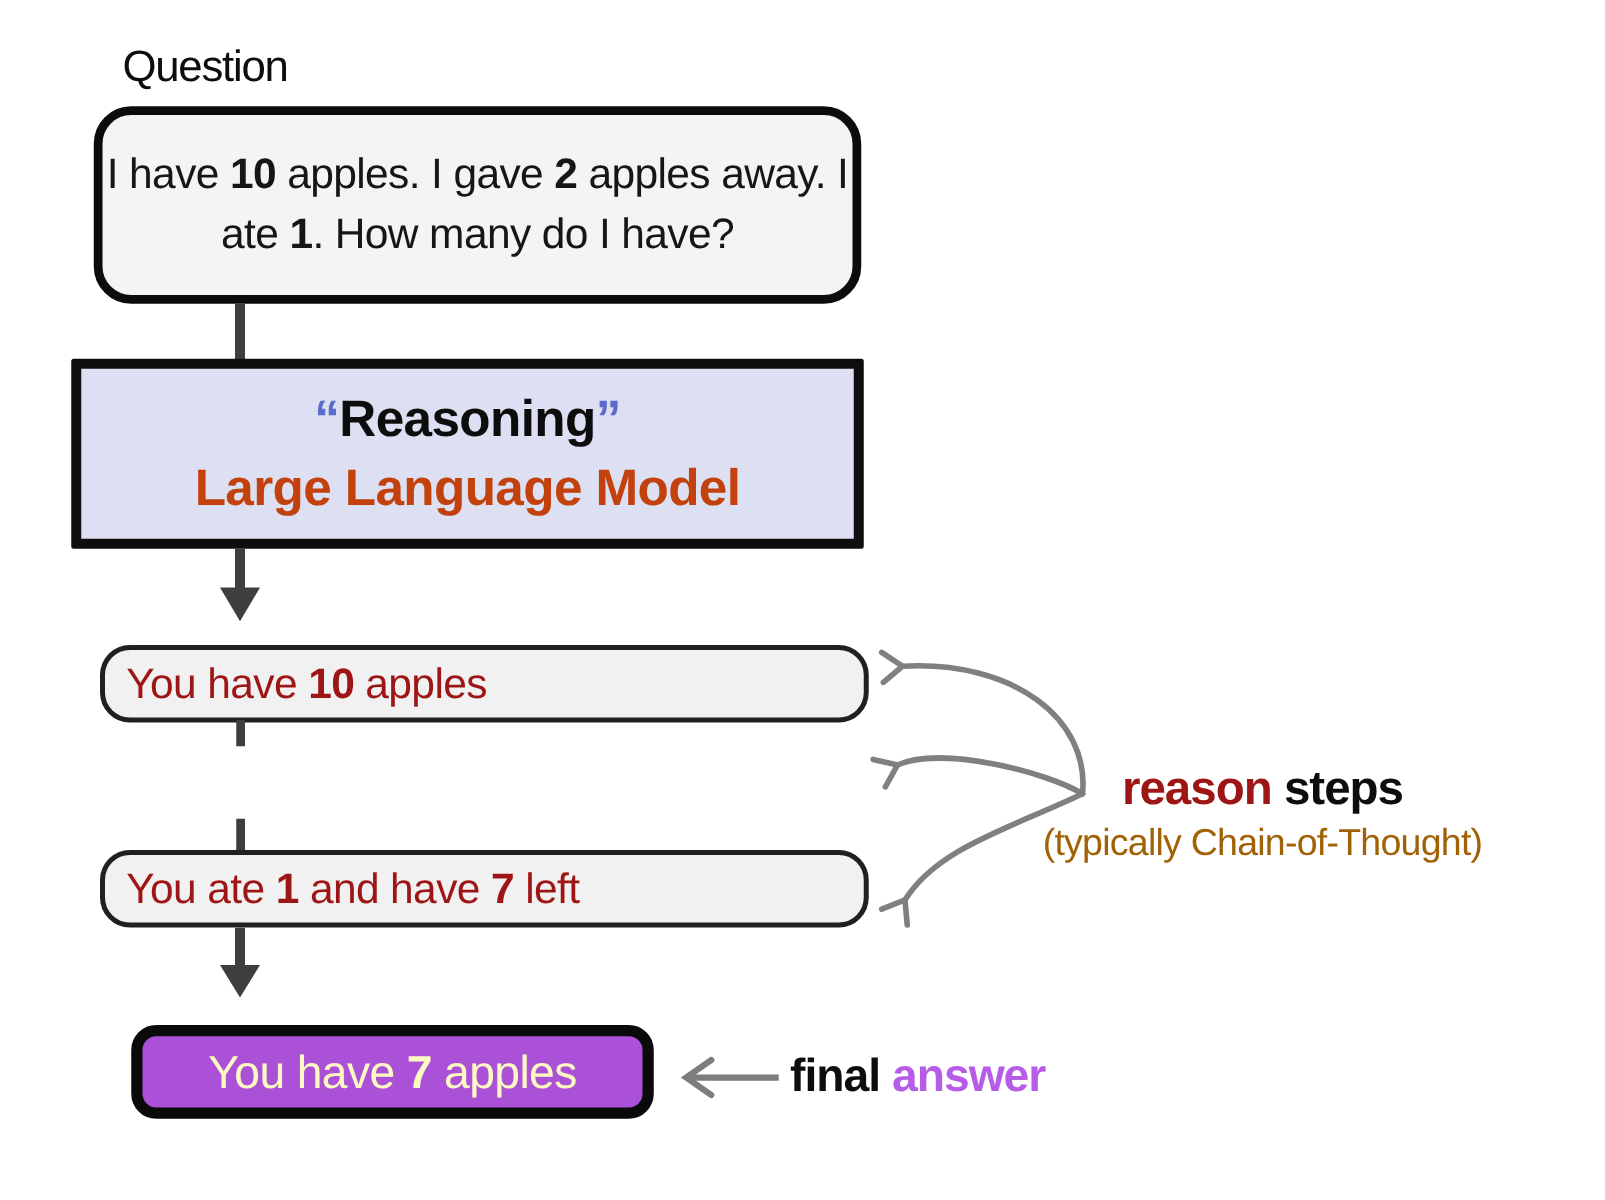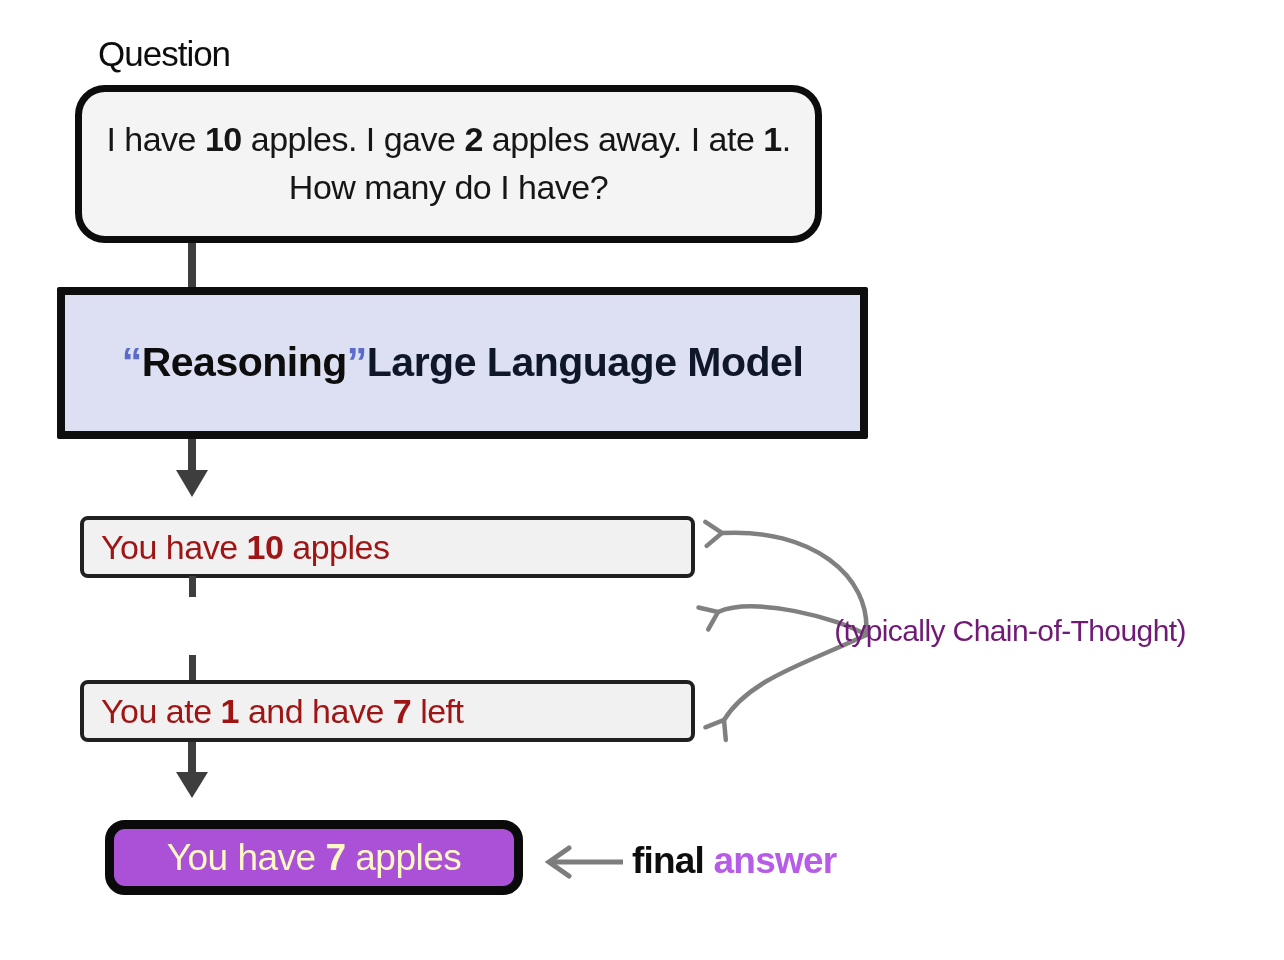--- a/index.html
+++ b/index.html
@@ -6,83 +6,83 @@
   .canvas{
     position:relative;width:1284px;height:960px;background:#ffffff;overflow:hidden;
     font-family:"Liberation Sans",sans-serif;color:#111;
   }
   .abs{position:absolute;box-sizing:border-box;}
 
   .question-label{
     left:98px;top:34px;font-size:35px;font-weight:normal;letter-spacing:-1px;color:#0d0d0d;
   }
   .question-box{
-    left:75px;top:85px;width:747px;height:158px;
+    left:75px;top:85px;width:614px;height:158px;
     background:#f4f4f4;border:7px solid #0c0c0c;border-radius:30px;
     display:flex;align-items:center;justify-content:center;
   }
   .question-text{
     width:100%;text-align:center;font-size:34px;line-height:1.4;letter-spacing:-0.5px;color:#161616;
   }
 
   .v-connector{background:var(--flow_arrow,#3e3e3e);}
   .conn-q-llm{left:188px;top:243px;width:8px;height:46px;}
   .conn-s1-s2{left:189px;top:576px;width:7px;height:21px;}
   .conn-s2-s3{left:189px;top:655px;width:7px;height:27px;}
 
   .llm-box{
-    left:57px;top:287px;width:811px;height:152px;
+    left:57px;top:287px;width:634px;height:152px;
     background:var(--llm_box_bg,#dde0f2);border:8px solid #0e0e0e;border-radius:2px;
-    display:flex;align-items:center;justify-content:center;
+    display:flex;flex-direction:column;align-items:center;justify-content:center;
   }
   .llm-line1{font-size:41px;font-weight:bold;letter-spacing:-0.5px;line-height:1.35;color:#0d0d0d;}
   .llm-line2{font-size:41px;font-weight:bold;letter-spacing:-0.5px;line-height:1.35;}
 
   .step-box{
     left:80px;width:615px;height:62px;
-    background:#f1f1f1;border:4px solid #202020;border-radius:8px;
+    background:#f1f1f1;border:4px solid #202020;border-radius:24px;
     display:flex;align-items:center;padding-left:17px;
     font-size:34px;letter-spacing:-0.5px;color:var(--step_text,#9e1515);
   }
   .step-1{top:516px;} .step-2{top:595px;} .step-3{top:680px;align-items:center;}
 
   .final-box{
     left:105px;top:820px;width:418px;height:75px;
     background:var(--final_box_bg,#ab51d8);border:9px solid #0a0a0a;border-radius:20px;
     display:flex;align-items:center;justify-content:center;
     font-size:37px;letter-spacing:-0.5px;color:#fef9c3;
   }
   .final-answer-label{
     left:632px;top:840px;font-size:37px;font-weight:bold;letter-spacing:-0.8px;color:#0d0d0d;white-space:nowrap;
   }
 
   .annotation{
     left:780px;top:610px;width:460px;text-align:center;
   }
   .annotation-title{font-size:38px;font-weight:bold;letter-spacing:-0.8px;line-height:1.15;color:#0d0d0d;}
-  .annotation-sub{font-size:30px;letter-spacing:-0.6px;margin-top:4px;color:#701a75;white-space:nowrap;}
+  .annotation-sub{font-size:30px;letter-spacing:-0.6px;margin-top:4px;color:#a16207;white-space:nowrap;}
 
   svg{display:block;}
 </style>
 </head>
 <body>
 
 <div class="canvas">
 
   <div class="abs question-label">Question</div>
 
   <div class="abs question-box">
     <div class="question-text"><span>I have </span><span style="font-weight: bold;">10</span><span> apples. I gave </span><span style="font-weight: bold;">2</span><span> apples away. I ate </span><span style="font-weight: bold;">1</span><span>. How many do I have?</span></div>
   </div>
 
   <div class="abs v-connector conn-q-llm"></div>
 
   <div class="abs llm-box">
     <div class="llm-line1"><span style="font-weight: bold; color: rgb(91, 107, 201);">“</span><span style="font-weight: bold;">Reasoning</span><span style="font-weight: bold; color: rgb(91, 107, 201);">”</span></div>
-    <div class="llm-line2"><span style="font-weight: bold; color: #0f172a;">Large Language Model</span></div>
+    <div class="llm-line2"><span style="font-weight: bold; color: #c2410c;">Large Language Model</span></div>
   </div>
 
   <svg class="abs" style="left:175px;top:439px;" width="34" height="59" viewBox="0 0 34 59">
     <rect x="13" y="0" width="8" height="33" fill="#3e3e3e"></rect>
     <polygon points="1,31 33,31 17,58" fill="#3e3e3e"></polygon>
   </svg>
 
   <div class="abs step-box step-1">
     <span><span>You have </span><span style="font-weight: bold;">10</span><span> apples</span></span>
   </div>
@@ -113,16 +113,17 @@
       <marker id="vhead" markerUnits="userSpaceOnUse" markerWidth="26" markerHeight="30" refX="5" refY="15" orient="auto">
         <path d="M21,3 L5,15 L21,27" fill="none" stroke="#808080" stroke-width="4.5" stroke-linecap="round"></path>
       </marker>
     </defs>
     <path d="M176,135 C182,75 120,28 32,33" fill="none" stroke="#808080" stroke-width="4.5" stroke-linecap="round" marker-end="url(#vhead)"></path>
     <path d="M176,135 C148,118 64,96 28,112" fill="none" stroke="#808080" stroke-width="4.5" stroke-linecap="round" marker-end="url(#vhead)"></path>
     <path d="M176,135 C120,162 60,178 34,220" fill="none" stroke="#808080" stroke-width="4.5" stroke-linecap="round" marker-end="url(#vhead)"></path>
   </svg>
 
   <div class="abs annotation">
+    <div class="annotation-title"><span style="font-weight: bold; color: rgb(158, 21, 21);">reason</span><span style="font-weight: bold; color: rgb(13, 13, 13);"> steps</span></div>
     <div class="annotation-sub">(typically Chain-of-Thought)</div>
   </div>
 
 </div>
 
 </body></html>

